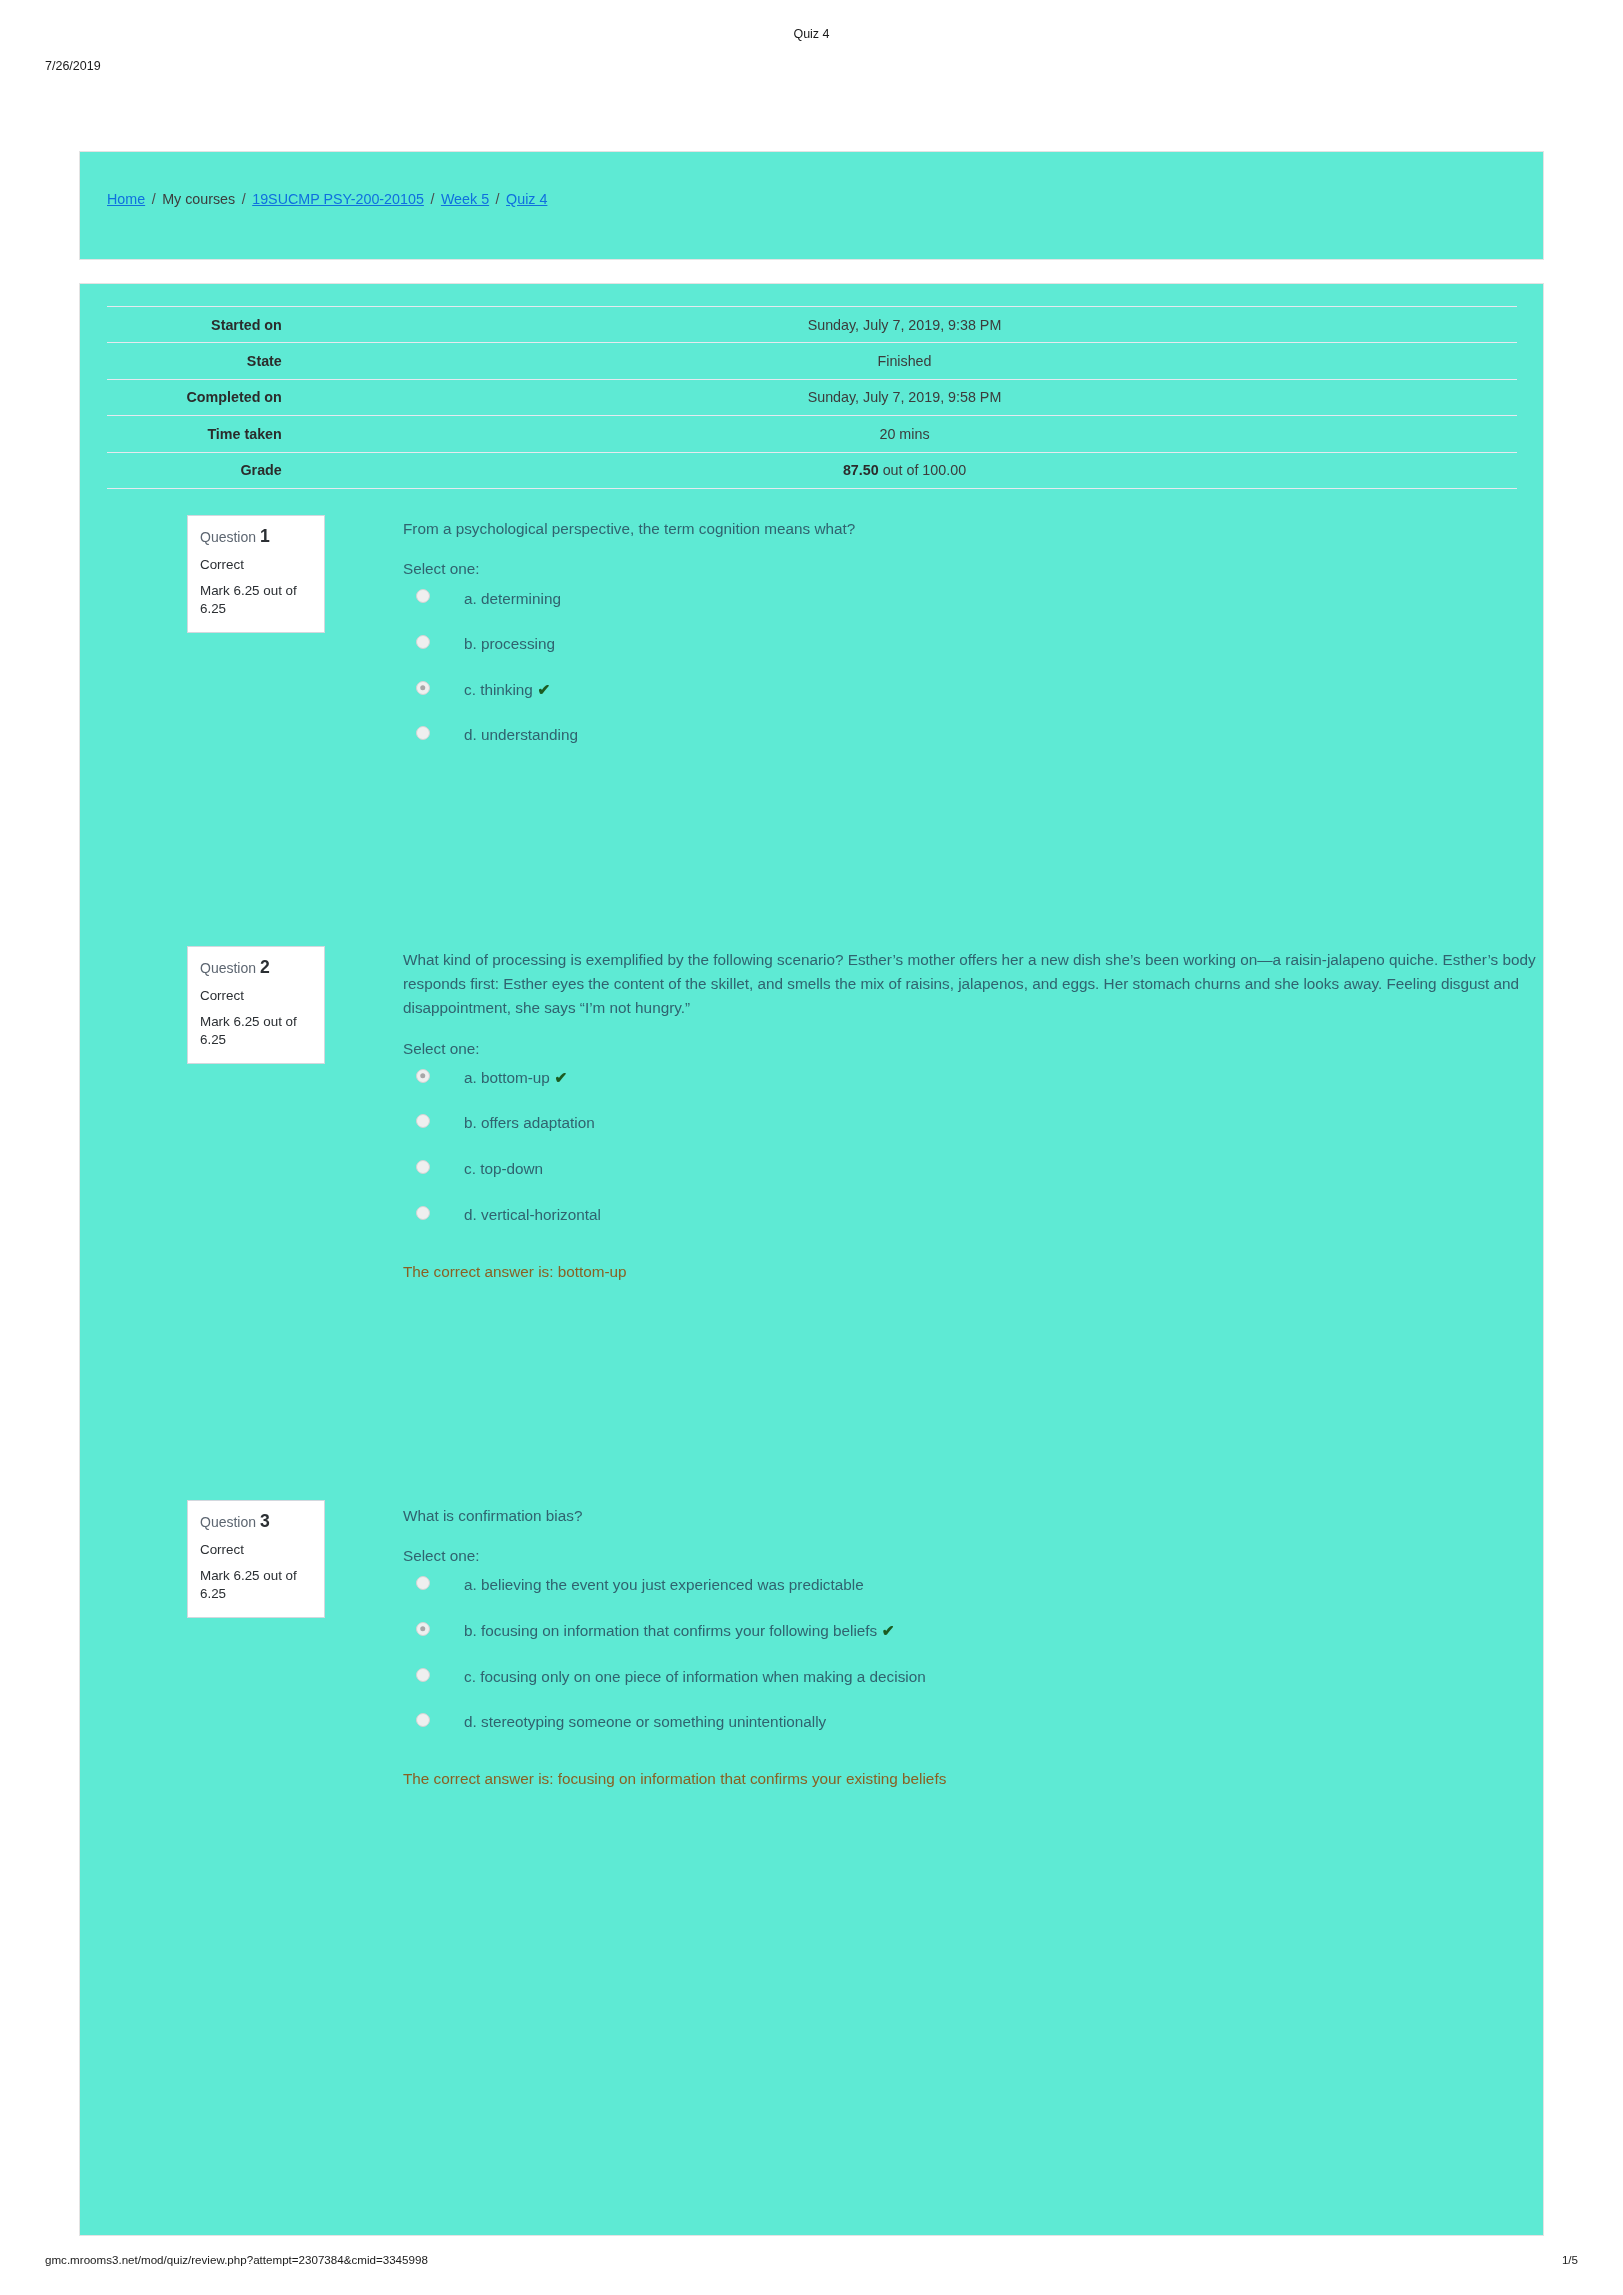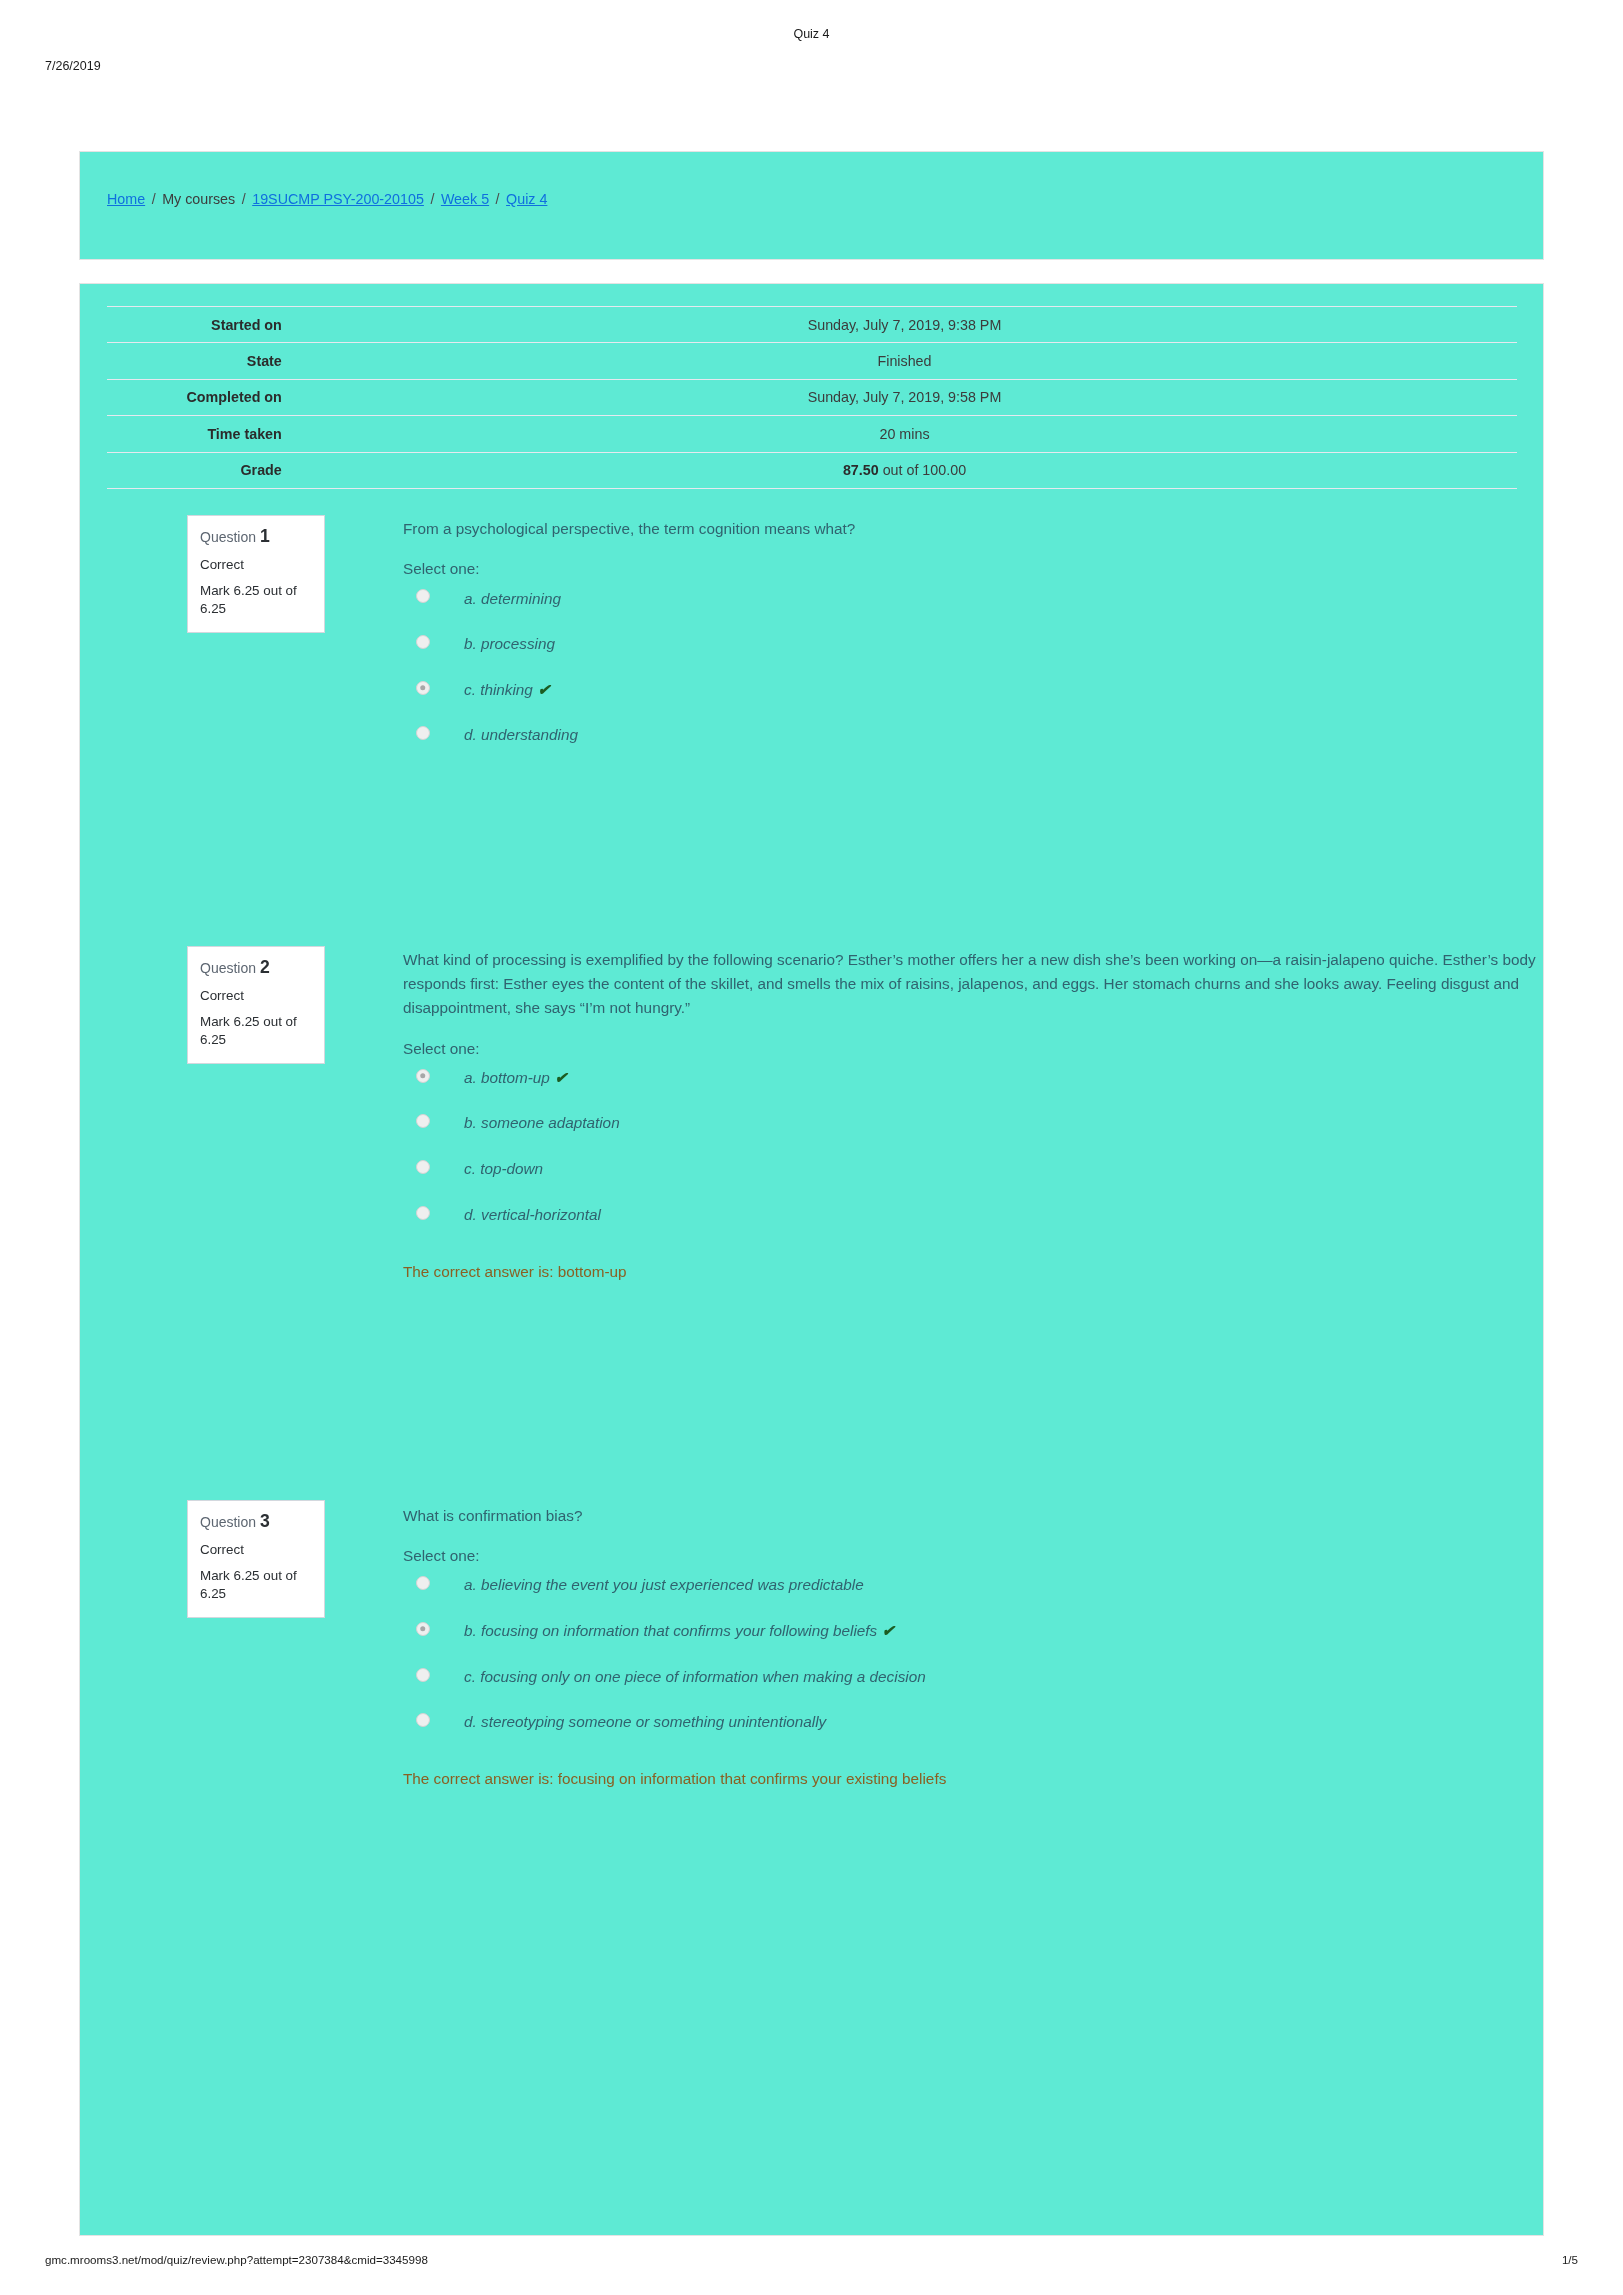--- a/index.html
+++ b/index.html
@@ -156,21 +156,20 @@
 
   .answers { margin-top: 10.2px; }
   .answer-row {
     position: relative;
     min-height: 29px;
     padding-left: 61px;
     margin-bottom: 16.6px;
     font-size: 15.3px;
     line-height: 1.3;
     color: #30636f;
-    font-style: italic;
   }
   .radio {
     position: absolute;
     left: 12.5px;
     top: 0.9px;
     width: 14px;
     height: 14px;
     border-radius: 50%;
     border: 1.4px solid #d3d3d3;
     background: #efefef;
@@ -260,21 +259,21 @@
         <div class="qinfo" style="top: 0px;">
           <div class="qnum"><span>Question </span><b>2</b></div>
           <div class="qstate">Correct</div>
           <div class="qmark">Mark 6.25 out of 6.25</div>
         </div>
         <div class="qbody" style="top: 1.8px;">
           <div class="qtext">What kind of processing is exemplified by the following scenario? Esther’s mother offers her a new dish she’s been working on—a raisin-jalapeno quiche. Esther’s body responds first: Esther eyes the content of the skillet, and smells the mix of raisins, jalapenos, and eggs. Her stomach churns and she looks away. Feeling disgust and disappointment, she says “I’m not hungry.”</div>
           <div class="selectone">Select one:</div>
           <div class="answers">
             <div class="answer-row"><span class="radio checked"></span><span>a. bottom-up</span><span class="tick">✔</span></div>
-            <div class="answer-row"><span class="radio"></span><span>b. someone adaptation</span></div>
+            <div class="answer-row"><span class="radio"></span><span>b. offers adaptation</span></div>
             <div class="answer-row"><span class="radio"></span><span>c. top-down</span></div>
             <div class="answer-row"><span class="radio"></span><span>d. vertical-horizontal</span></div>
           </div>
           <div class="feedback" style="margin-top: 28px;">The correct answer is: bottom-up</div>
         </div>
       </div>
       <div class="qblock" style="top: 1216px;">
         <div class="qinfo" style="top: 0px;">
           <div class="qnum"><span>Question </span><b>3</b></div>
           <div class="qstate">Correct</div>

